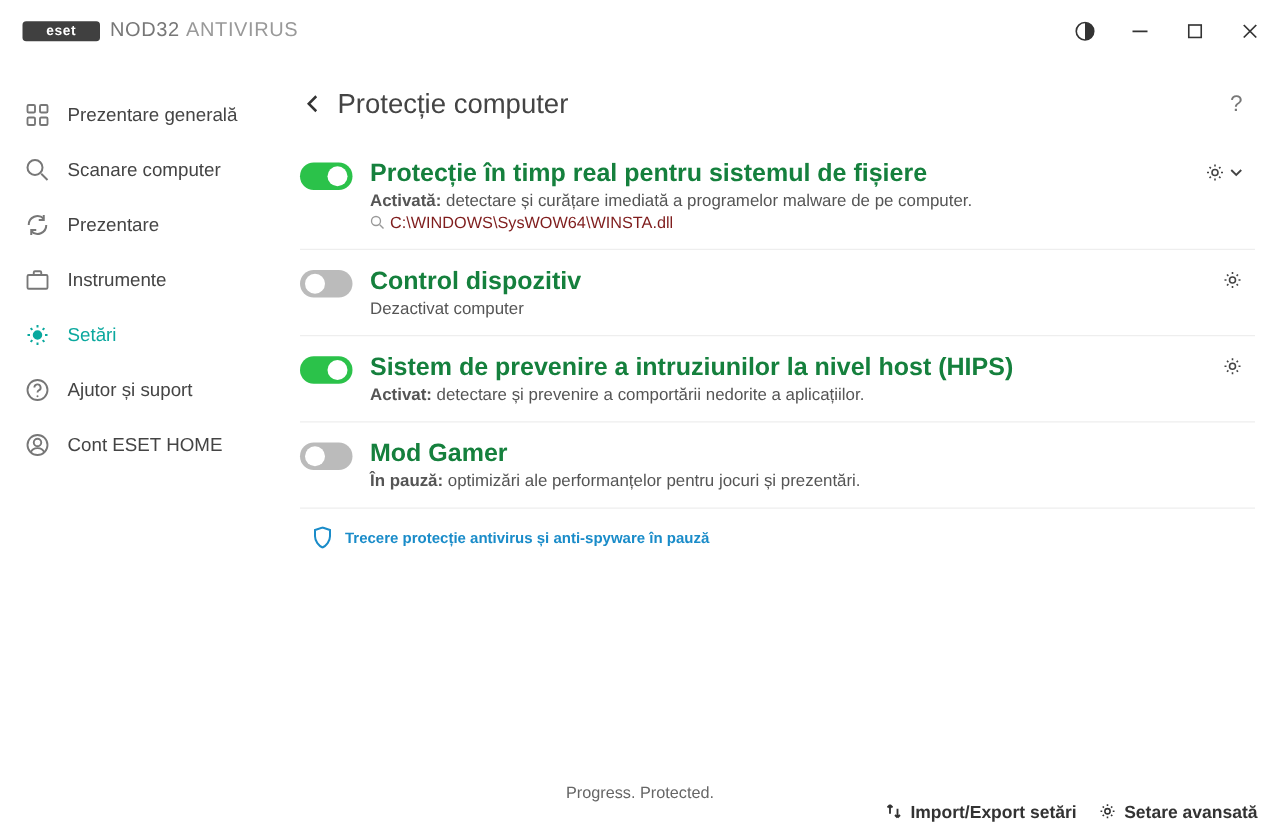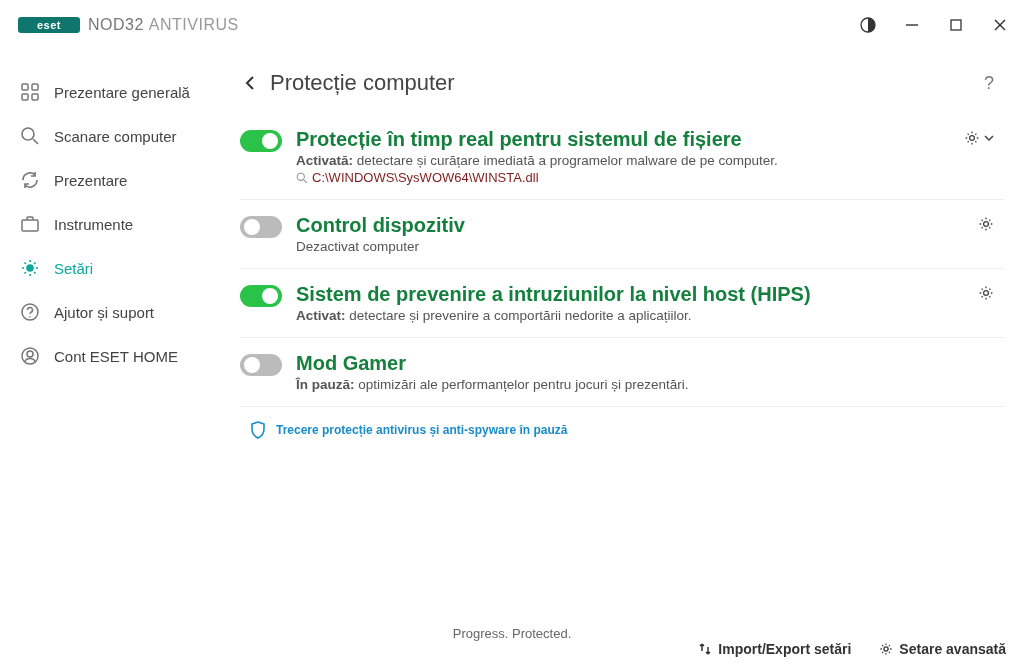--- a/index.html
+++ b/index.html
@@ -1,21 +1,21 @@
 <!DOCTYPE html>
 <html><head>
 <meta charset="utf-8">
 <style>
   * { box-sizing: border-box; margin: 0; padding: 0; }
   body { font-family: "Segoe UI", Arial, sans-serif; font-size: 14px; color: #333; background: #fff; width: 1024px; height: 670px; overflow: hidden; display: flex; flex-direction: column; }
   
   
   .titlebar { display: flex; align-items: center; height: 50px; padding: 0 12px 0 18px; }
   .logo { display: flex; align-items: center; gap: 8px; }
-  .logo-badge { width: 62px; height: 16px; background: #0f766e; border-radius: 3px; display: flex; align-items: center; justify-content: center; color: #fff; font-weight: 700; font-size: 11px; letter-spacing: 0.5px; }
+  .logo-badge { width: 62px; height: 16px; background: #404040; border-radius: 3px; display: flex; align-items: center; justify-content: center; color: #fff; font-weight: 700; font-size: 11px; letter-spacing: 0.5px; }
   .logo-text { color: #888; font-size: 16px; letter-spacing: 0.5px; }
   .logo-text .nod { color: #777; font-weight: 400; }
   .logo-text .anti { color: #999; font-weight: 300; }
   .window-controls { margin-left: auto; display: flex; align-items: center; gap: 20px; }
   .win-btn { width: 24px; height: 24px; display: flex; align-items: center; justify-content: center; cursor: pointer; color: #444; }
   
   
   .main { flex: 1; display: flex; }
   .sidebar { width: 240px; padding-top: 20px; }
   .content { flex: 1; display: flex; flex-direction: column; padding: 12px 20px 0 0; }
@@ -47,21 +47,21 @@
   .row-desc { color: #555; font-size: 13.5px; }
   .row-desc .status { font-weight: 600; }
   .row-sub { color: #7f1d1d; font-size: 13px; margin-top: 2px; display: flex; align-items: center; gap: 4px; }
   .row-action { display: flex; align-items: center; gap: 4px; cursor: pointer; color: #444; margin-left: 10px; margin-top: 2px; }
   
   .pause-link { display: flex; align-items: center; gap: 10px; padding: 14px 0 0 10px; color: #1a8cc9; font-weight: 600; cursor: pointer; font-size: 12px; }
   .pause-link svg { stroke: #1a8cc9; }
   
   
   .footer { display: flex; align-items: center; height: 44px; padding: 0 18px; border: none; font-size: 13px; color: #666; flex-direction: column; }
-  .footer-right { margin-left: auto; display: flex; gap: 28px; }
+  .footer-right { margin-left: auto; display: flex; gap: 18px; }
   .footer-link { display: flex; align-items: center; gap: 6px; cursor: pointer; color: #333; font-weight: 600; font-size: 14px; }
 </style>
 </head>
 <body>
 
 <div class="titlebar">
   <div class="logo">
     <div class="logo-badge">eset</div>
     <div class="logo-text">
       <span class="nod">NOD32</span>

